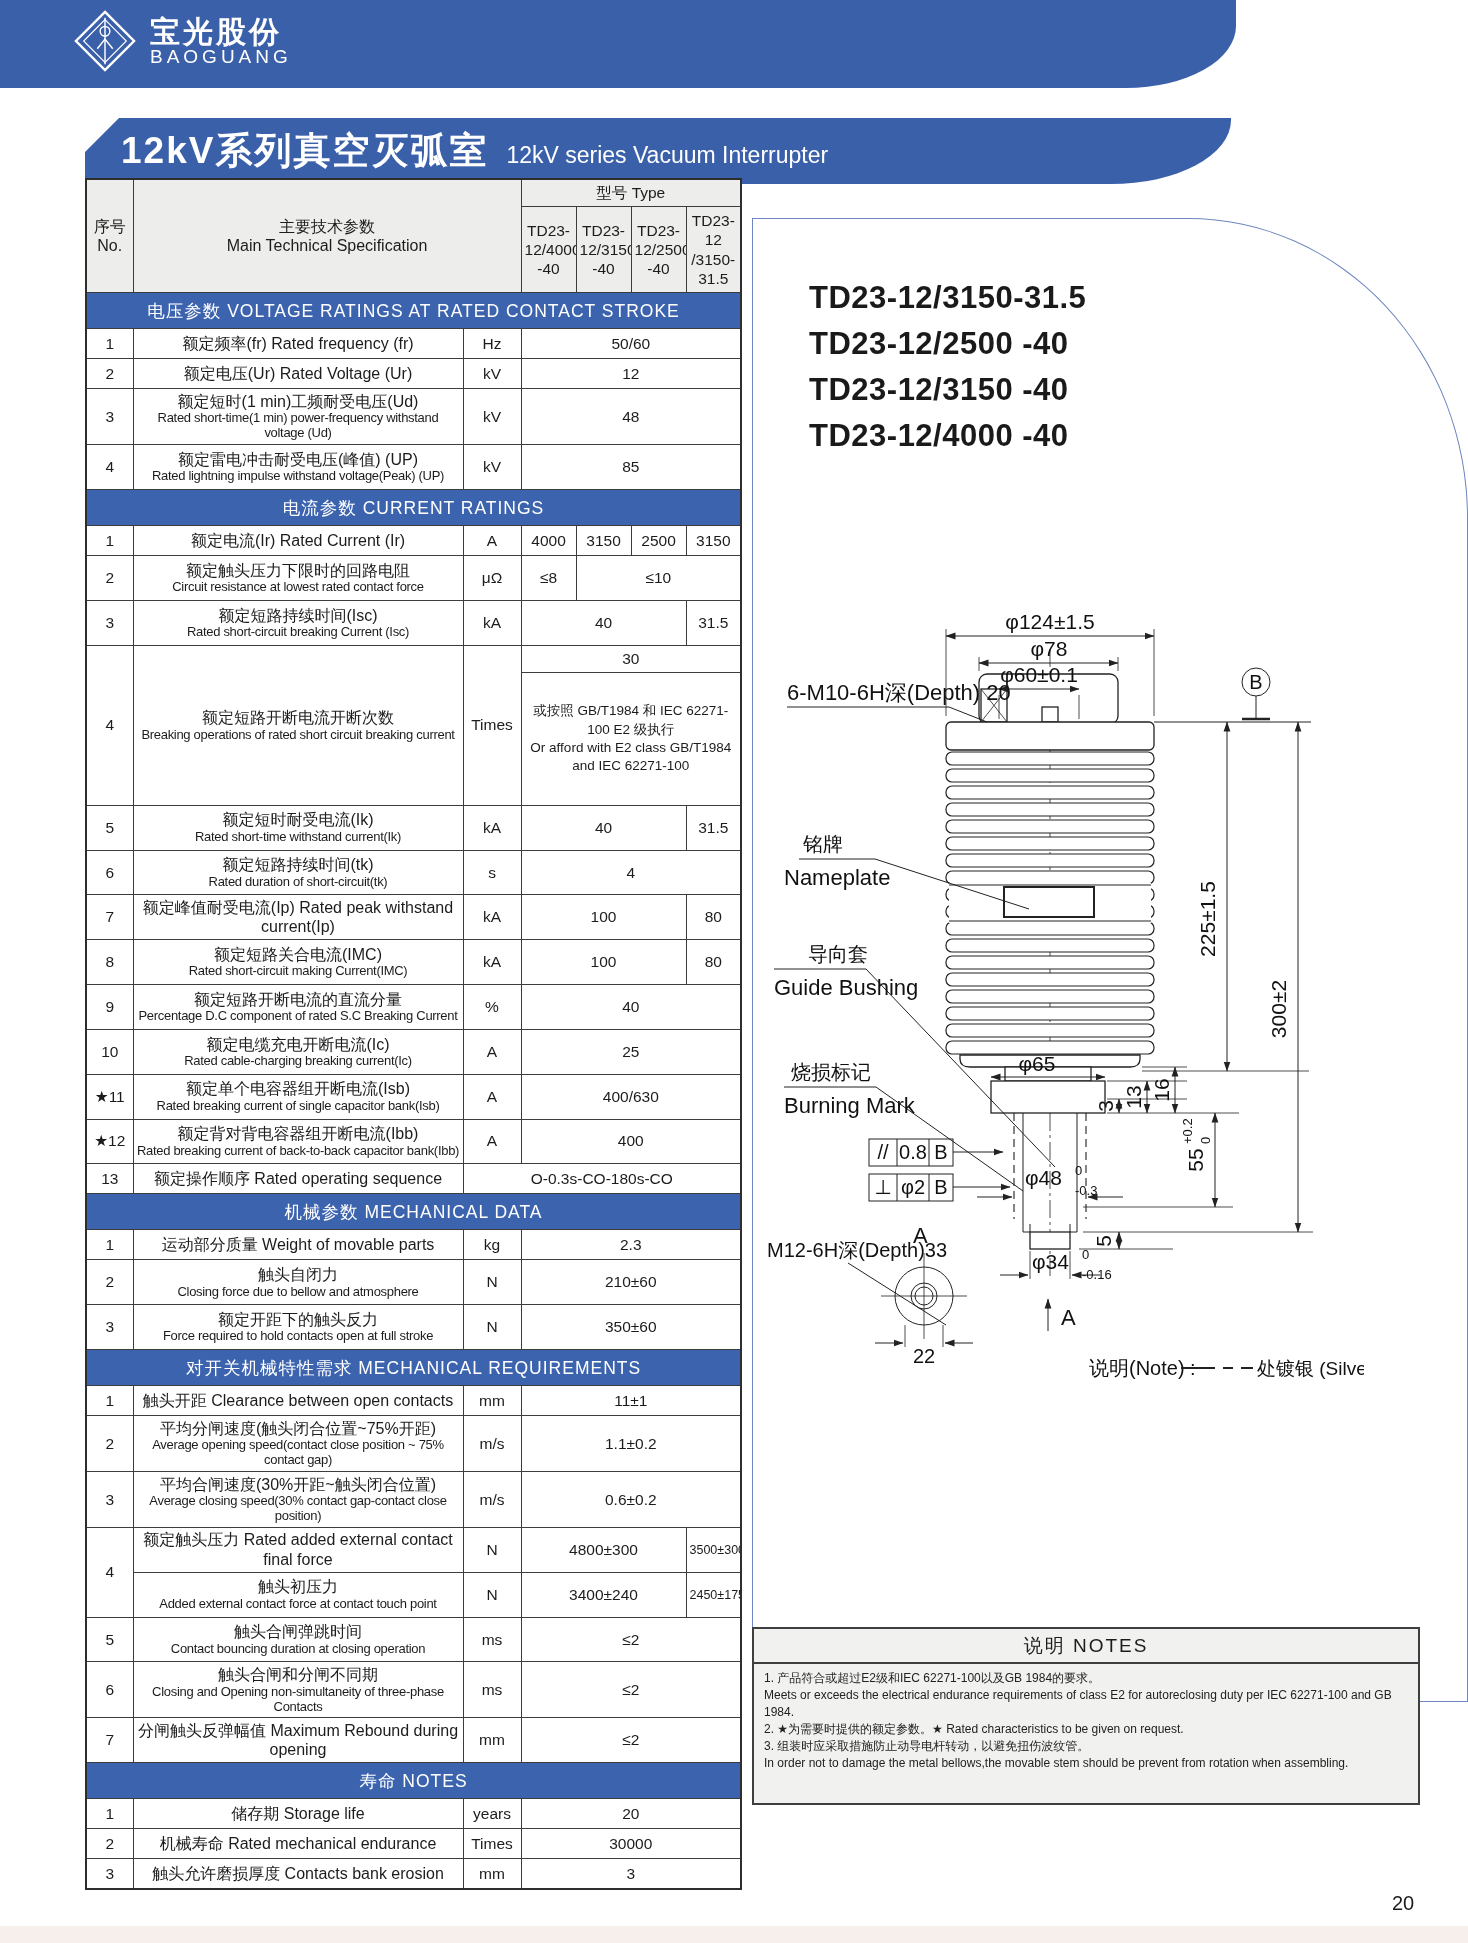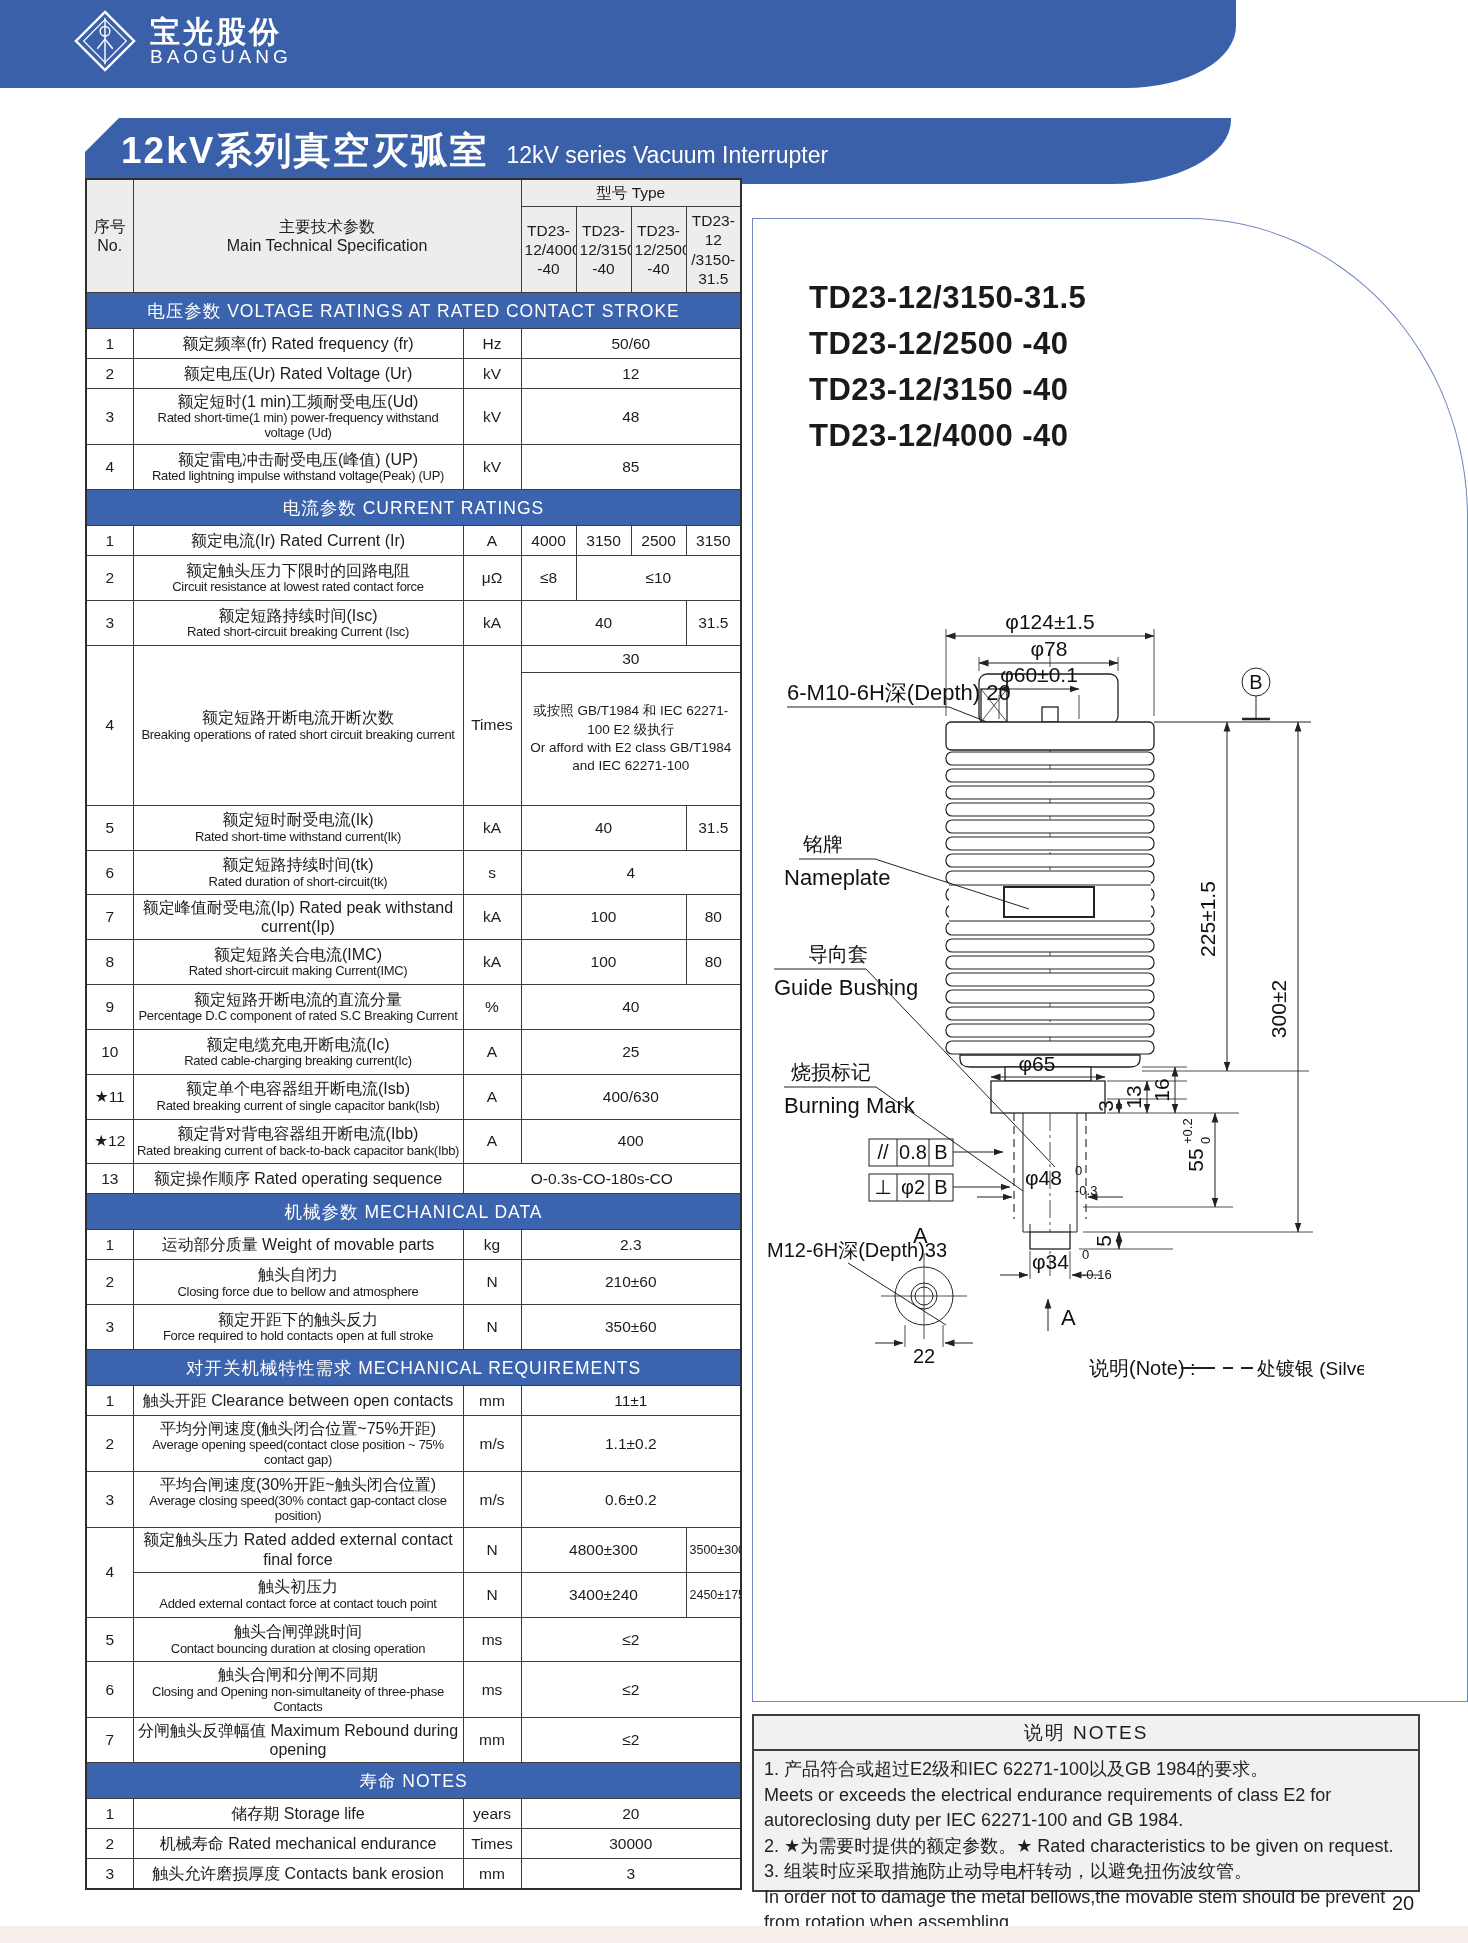--- a/index.html
+++ b/index.html
@@ -48,25 +48,25 @@
   .ol{fill:#fff;stroke:#222;stroke-width:1.3;}
   .tl{stroke:#222;stroke-width:1;fill:none;}
   .xl{stroke:#222;stroke-width:0.8;fill:none;}
   .cl{stroke:#222;stroke-width:0.8;stroke-dasharray:18 4 3 4;fill:none;}
   .dsh{stroke:#222;stroke-width:1.1;stroke-dasharray:8 5;fill:none;}
   text.dt{font-size:21px;fill:#111;}
   text.st{font-size:13px;fill:#111;}
   text.lt{font-size:22px;fill:#111;}
   text.ct{font-size:20px;fill:#111;}
   
-  .notes{position:absolute;left:752px;top:1714px;width:668px;height:178px;background:#f1f1ef;
+  .notes{position:absolute;left:752px;top:1627px;width:668px;height:178px;background:#f1f1ef;
          border:2px solid #3f3f3f;box-sizing:border-box;}
   .notes .nt{height:33px;border-bottom:2px solid #3f3f3f;display:flex;align-items:center;
              justify-content:center;font-size:19px;letter-spacing:2px;}
-  .notes .nb{padding:6px 10px;font-size:18px;line-height:1.42;color:#222;}
+  .notes .nb{padding:6px 10px;font-size:12px;line-height:1.42;color:#222;}
   .pagenum{position:absolute;left:1392px;top:1892px;font-size:20px;}
   .footer{position:absolute;left:0;top:1926px;width:1468px;height:17px;background:#f7efeb;}
 </style>
 </head>
 <body>
 
 <div class="page">
 
   <div class="banner">
     <div class="logo">

